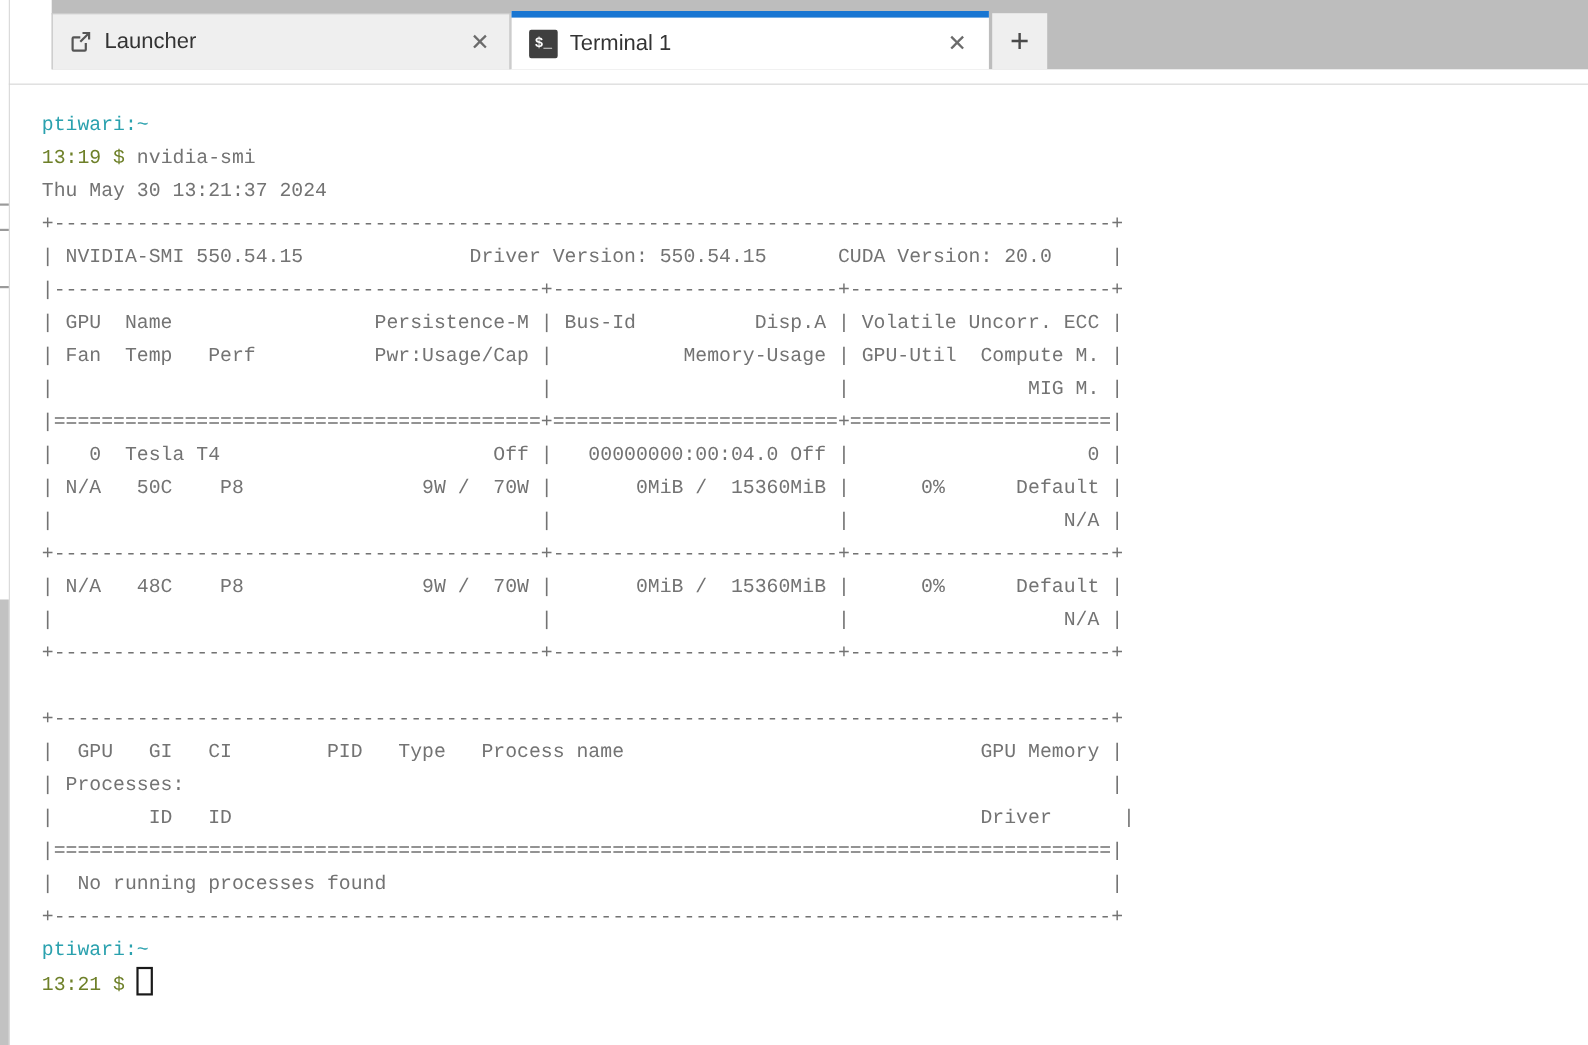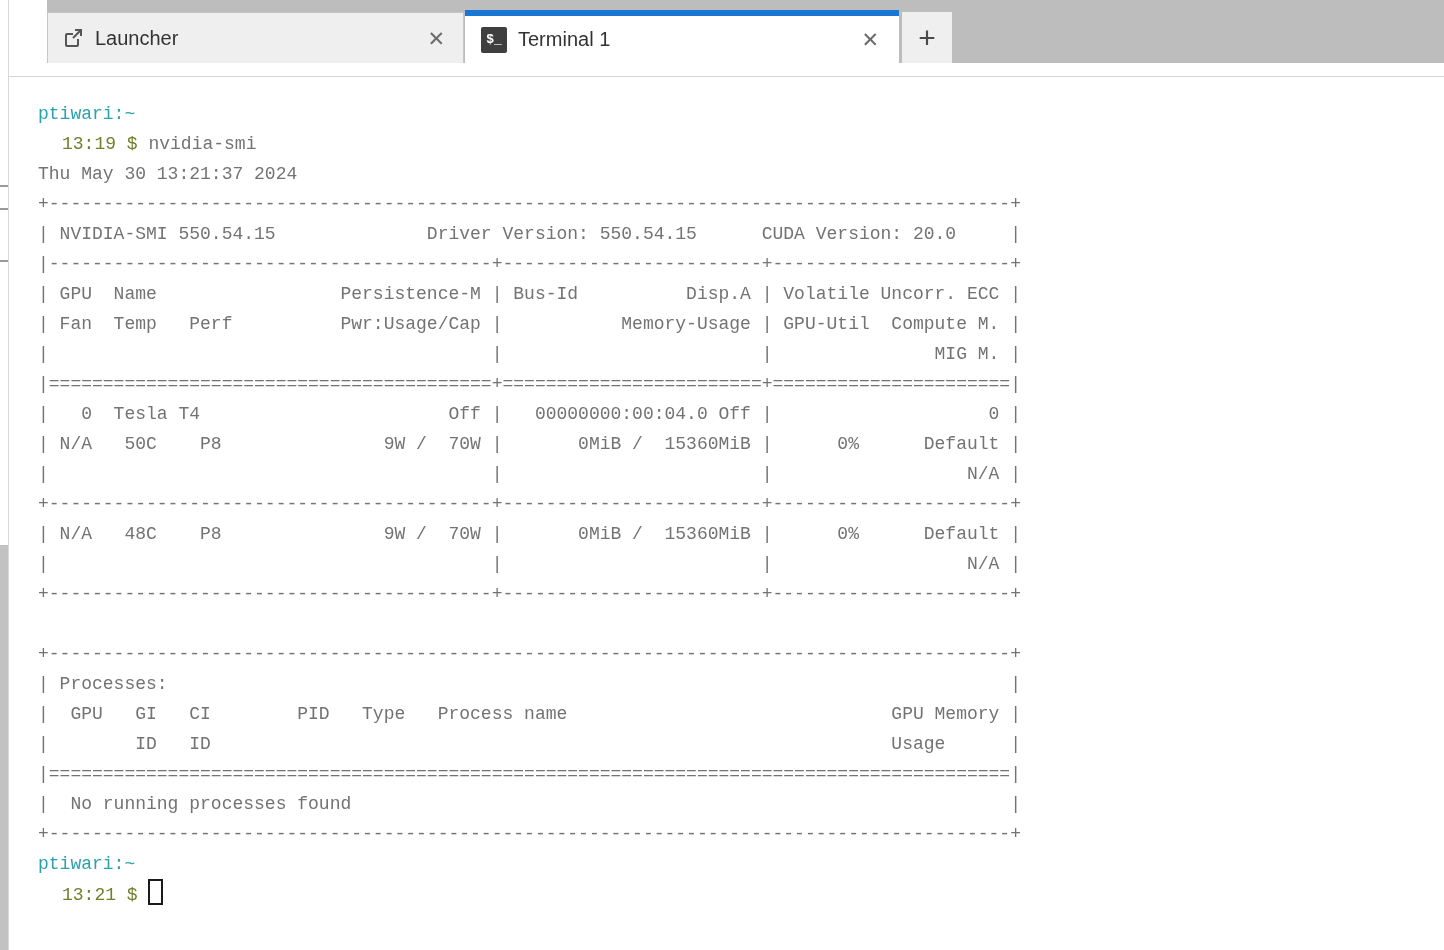--- a/index.html
+++ b/index.html
@@ -34,21 +34,21 @@
 
   
   .term{
     position:absolute;left:25px;top:78px;right:0;bottom:0;background:#ffffff;
     padding:21px 0 0 13px;
     font-family:"Liberation Mono","DejaVu Sans Mono",monospace;
     font-size:18px;line-height:30px;color:#111;
   }
   .tline{height:30px;white-space:pre;}
   .c-c{color:var(--cyan,#2aa1ae);}
-  .c-g{color:var(--green,#6e8029);margin-left:24px;}
+  .c-g{color:var(--green,#6e8029);}
   .c-d{color:#737373;}
   .cursor{display:inline-block;width:15px;height:26px;box-sizing:border-box;
     border:2px solid #1a1a1a;background:#fff;vertical-align:-5px;}
 </style>
 </head>
 <body>
 
 <div class="gutter">
   <div class="gutter-line"></div>
   <div class="gutter-tick" style="top:185px"></div>
@@ -98,22 +98,22 @@
       <div class="tline"><span class="c-d">|=========================================+========================+======================|</span></div>
       <div class="tline"><span class="c-d">|   0  Tesla T4                       Off |   00000000:00:04.0 Off |                    0 |</span></div>
       <div class="tline"><span class="c-d">| N/A   50C    P8               9W /  70W |       0MiB /  15360MiB |      0%      Default |</span></div>
       <div class="tline"><span class="c-d">|                                         |                        |                  N/A |</span></div>
       <div class="tline"><span class="c-d">+-----------------------------------------+------------------------+----------------------+</span></div>
       <div class="tline"><span class="c-d">| N/A   48C    P8               9W /  70W |       0MiB /  15360MiB |      0%      Default |</span></div>
       <div class="tline"><span class="c-d">|                                         |                        |                  N/A |</span></div>
       <div class="tline"><span class="c-d">+-----------------------------------------+------------------------+----------------------+</span></div>
       <div class="tline"><span class="c-d"></span></div>
       <div class="tline"><span class="c-d">+-----------------------------------------------------------------------------------------+</span></div>
+      <div class="tline"><span class="c-d">|  GPU   GI   CI        PID   Type   Process name                              GPU Memory |</span></div>
       <div class="tline"><span class="c-d">| Processes:                                                                              |</span></div>
-      <div class="tline"><span class="c-d">|  GPU   GI   CI        PID   Type   Process name                              GPU Memory |</span></div>
-      <div class="tline"><span class="c-d">|        ID   ID                                                               Usage      |</span></div>
+      <div class="tline"><span class="c-d">|        ID   ID                                                               Driver      |</span></div>
       <div class="tline"><span class="c-d">|=========================================================================================|</span></div>
       <div class="tline"><span class="c-d">|  No running processes found                                                             |</span></div>
       <div class="tline"><span class="c-d">+-----------------------------------------------------------------------------------------+</span></div>
       <div class="tline"><span class="c-c">ptiwari:~</span></div>
       <div class="tline"><span class="c-g">13:21 $ </span><span class="cursor"></span></div>
     </div>
 </div>
 
 </body></html>

